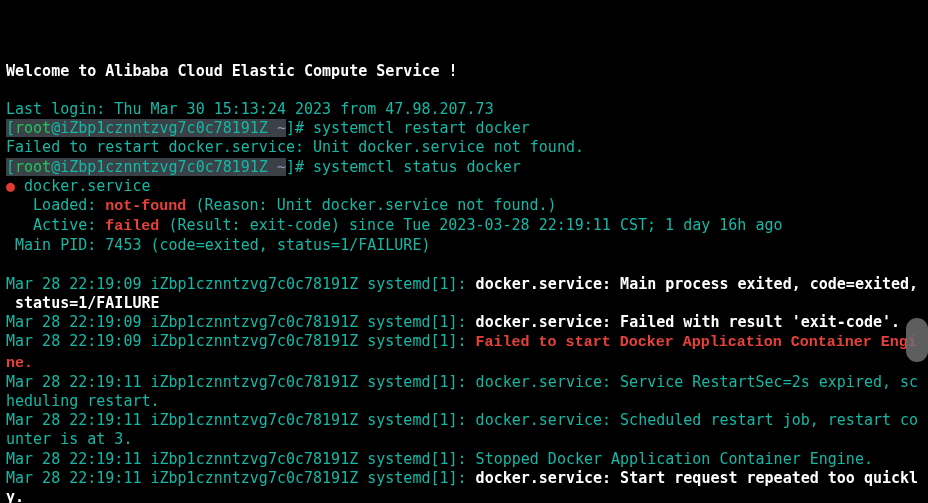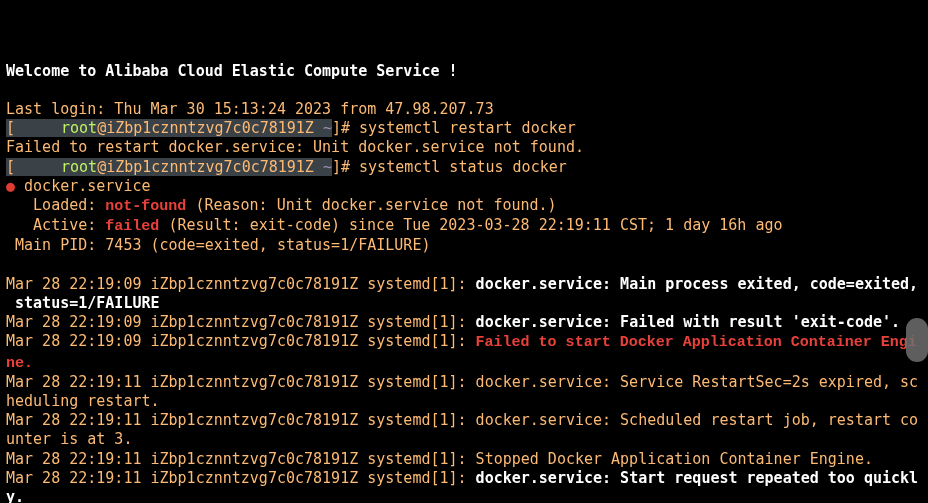--- a/index.html
+++ b/index.html
@@ -31,24 +31,24 @@
   }
   .line {
     white-space: pre;
     min-height: 19.2px;
     font-size: 15px;
     line-height: 19.2px;
   }
   .blank { height: 19.2px; }
 
   
-  .w       { color: #fdba74; }
+  .w       { color: #14b8a6; }
   .w-b     { color: #ffffff; font-weight: bold; }
   .red-b   { color: #e8413a; font-weight: bold; font-family: Liberation Mono, monospace; }
-  .green   { color: #bef264; margin-left: 46px; }
+  .green   { color: #22c55e; }
   .cyan    { color: #9a8fb8; }
 
   
   .ps1bg {
     background: #3b4247;
     color: #e6e6e6;
   }
   .bullet {
     color: #e23c32;
     font-weight: bold;

